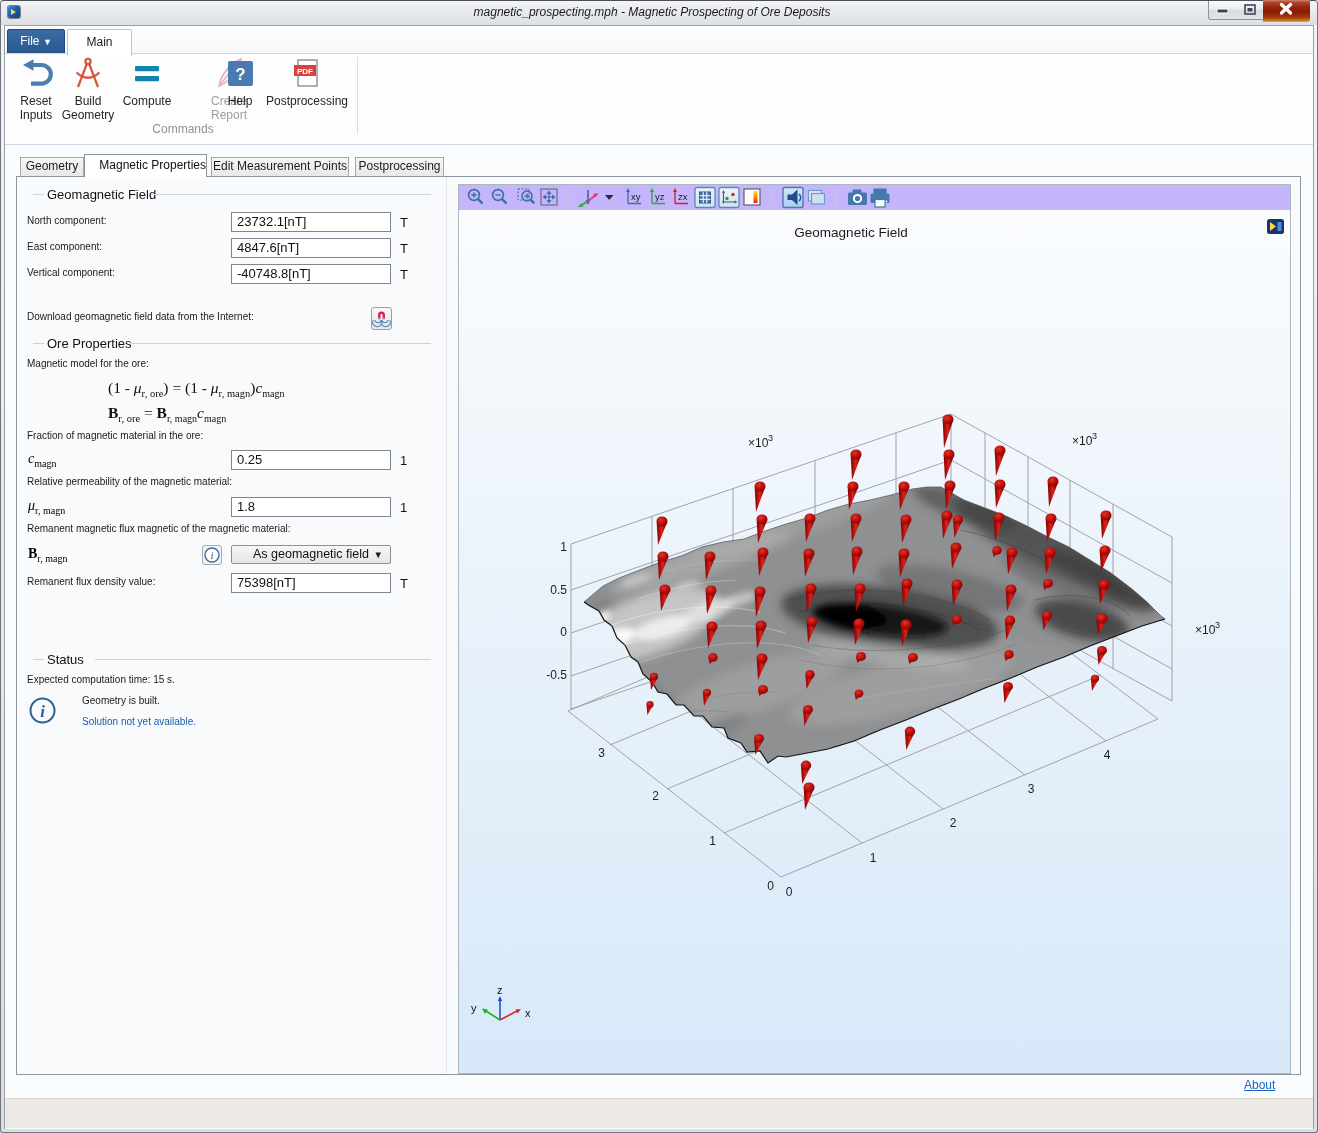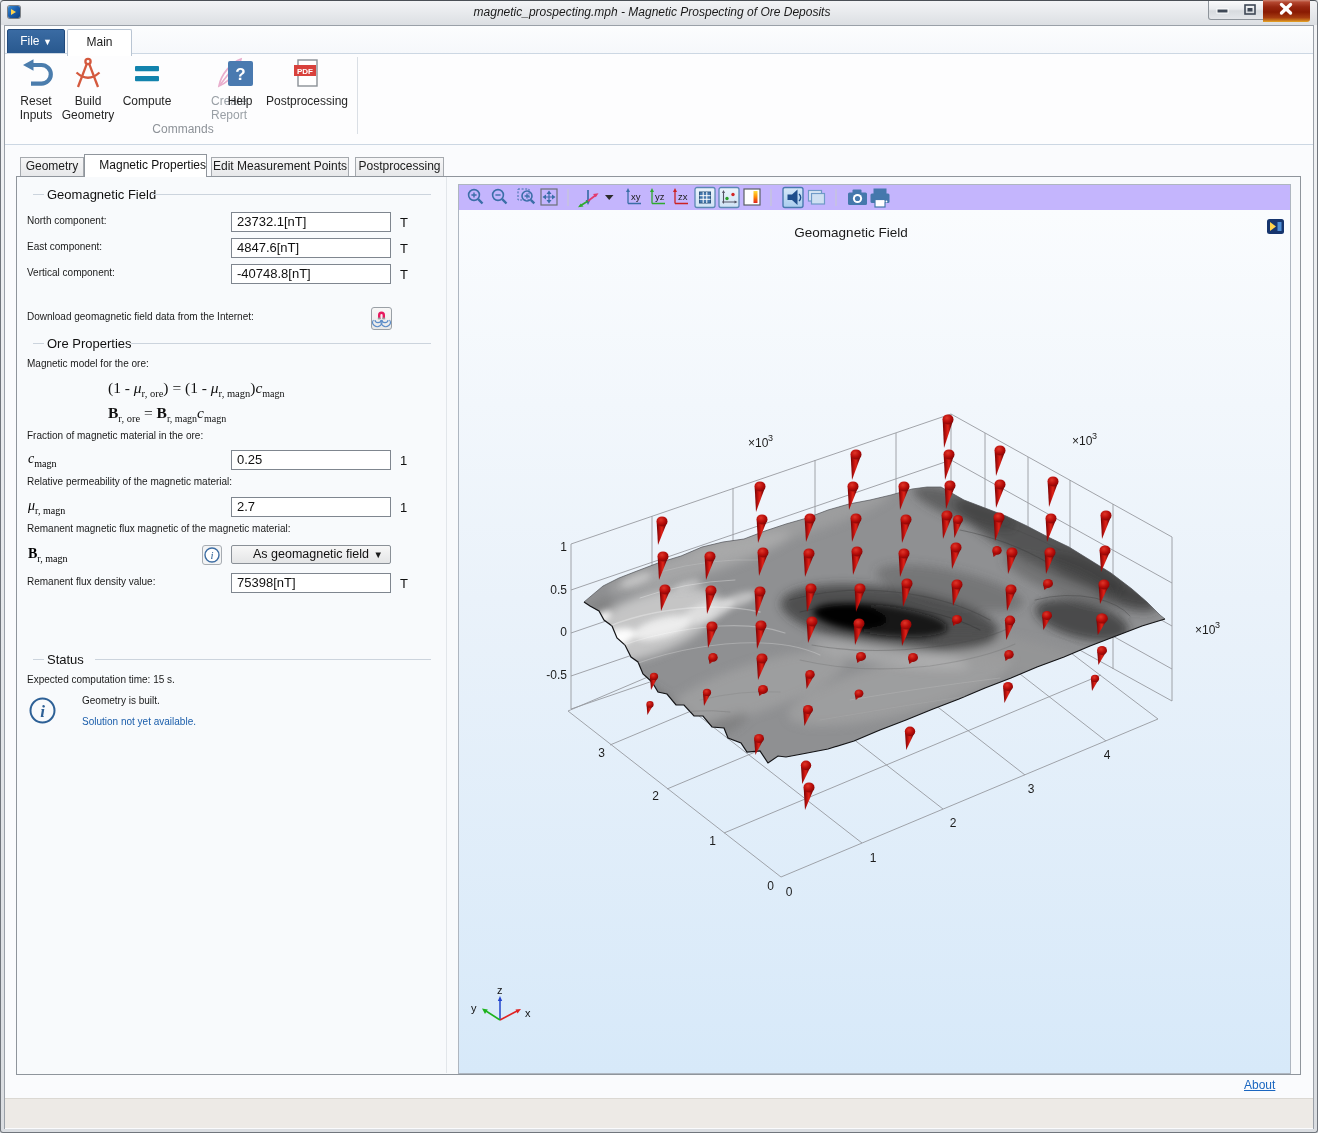--- a/index.html
+++ b/index.html
@@ -194,21 +194,21 @@
   </div>
 <div class="abs flabel" style="left:27px;top:358px;">Magnetic model for the ore:</div>
 <div class="abs serif" style="left:108px;top:379px;font-size:15.5px;color:#111;">(1 - <i>μ</i><sub style="font-size:10.5px;">r, ore</sub>) = (1 - <i>μ</i><sub style="font-size:10.5px;">r, magn</sub>)<i>c</i><sub style="font-size:10px;">magn</sub></div>
 <div class="abs serif" style="left:108px;top:404px;font-size:15.5px;color:#111;"><b>B</b><sub style="font-size:10.5px;">r, ore</sub> = <b>B</b><sub style="font-size:10px;">r, magn</sub><i>c</i><sub style="font-size:10px;">magn</sub></div>
 <div class="abs flabel" style="left:27px;top:430px;">Fraction of magnetic material in the ore:</div>
 <div class="abs serif" style="left:28px;top:451px;font-size:14px;"><i>c</i><sub style="font-size:10px;">magn</sub></div>
 <div class="abs finput" style="top:450px;">0.25</div>
 <div class="abs funit" style="top:453px;">1</div>
 <div class="abs flabel" style="left:27px;top:476px;">Relative permeability of the magnetic material:</div>
 <div class="abs serif" style="left:28px;top:498px;font-size:14px;"><i>μ</i><sub style="font-size:10px;">r, magn</sub></div>
-<div class="abs finput" style="top:497px;">2.7</div>
+<div class="abs finput" style="top:497px;">1.8</div>
 <div class="abs funit" style="top:500px;">1</div>
 <div class="abs flabel" style="left:27px;top:523px;">Remanent magnetic flux magnetic of the magnetic material:</div>
 <div class="abs serif" style="left:28px;top:546px;font-size:14px;"><b>B</b><sub style="font-size:10px;">r, magn</sub></div>
 <div class="abs" style="left:202px;top:545px;width:18px;height:18px;border:1px solid #a8adb3;border-radius:3px;background:#f3f4f5;">
   <svg width="18" height="18">
       <circle cx="9" cy="9" r="7" fill="#fff" stroke="#3d6da3" stroke-width="1.4"></circle>
       <text x="9" y="13" font-size="11" font-family="Liberation Serif" font-style="italic" fill="#2d6096" text-anchor="middle">i</text>
     </svg></div>
 <div class="abs" style="left:231px;top:545px;width:158px;height:17px;border:1px solid #8a9097;border-radius:2px;background:linear-gradient(#f7f7f7,#e4e5e6);font-size:12.5px;text-align:center;line-height:17px;color:#111;">As geomagnetic field<span style="position:absolute;right:7px;top:0px;font-size:9.5px;color:#1a1a1a;">▼</span></div>
 <div class="abs flabel" style="left:27px;top:576px;">Remanent flux density value:</div>

